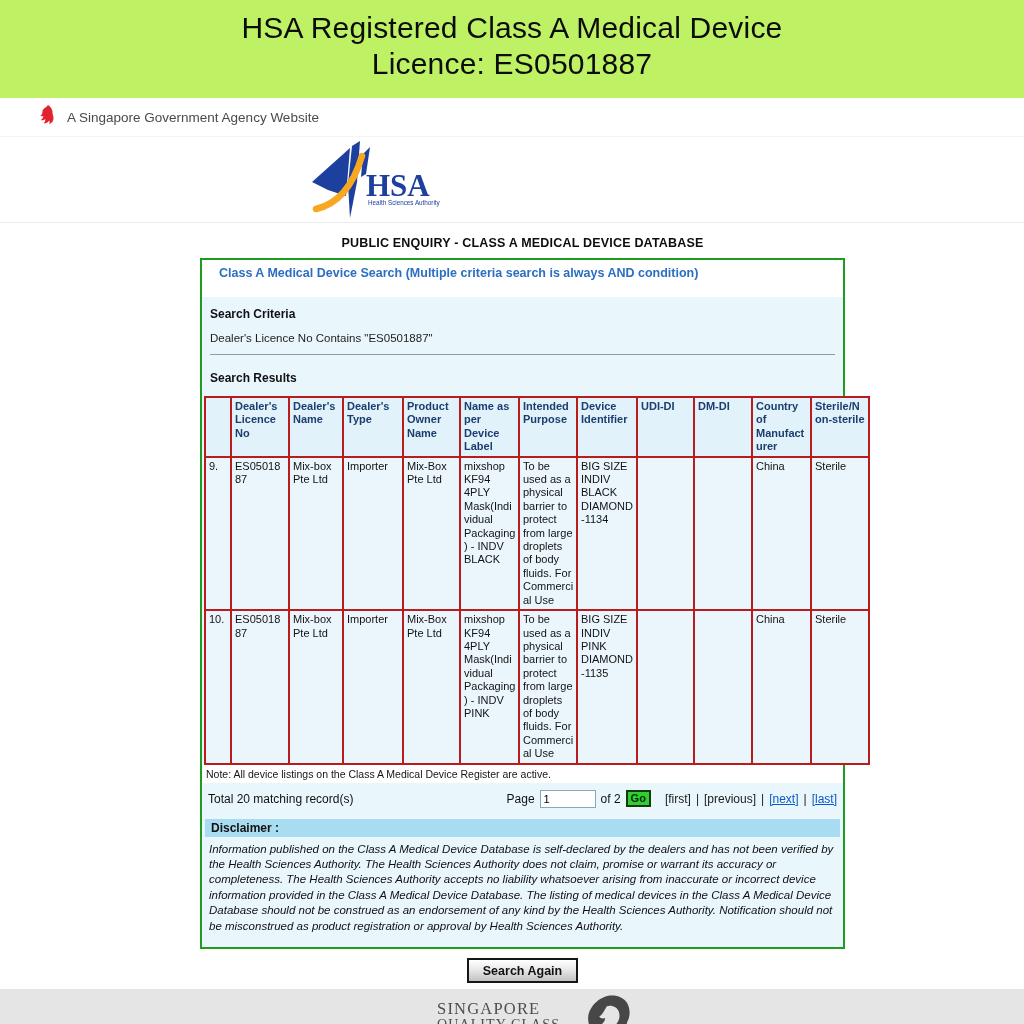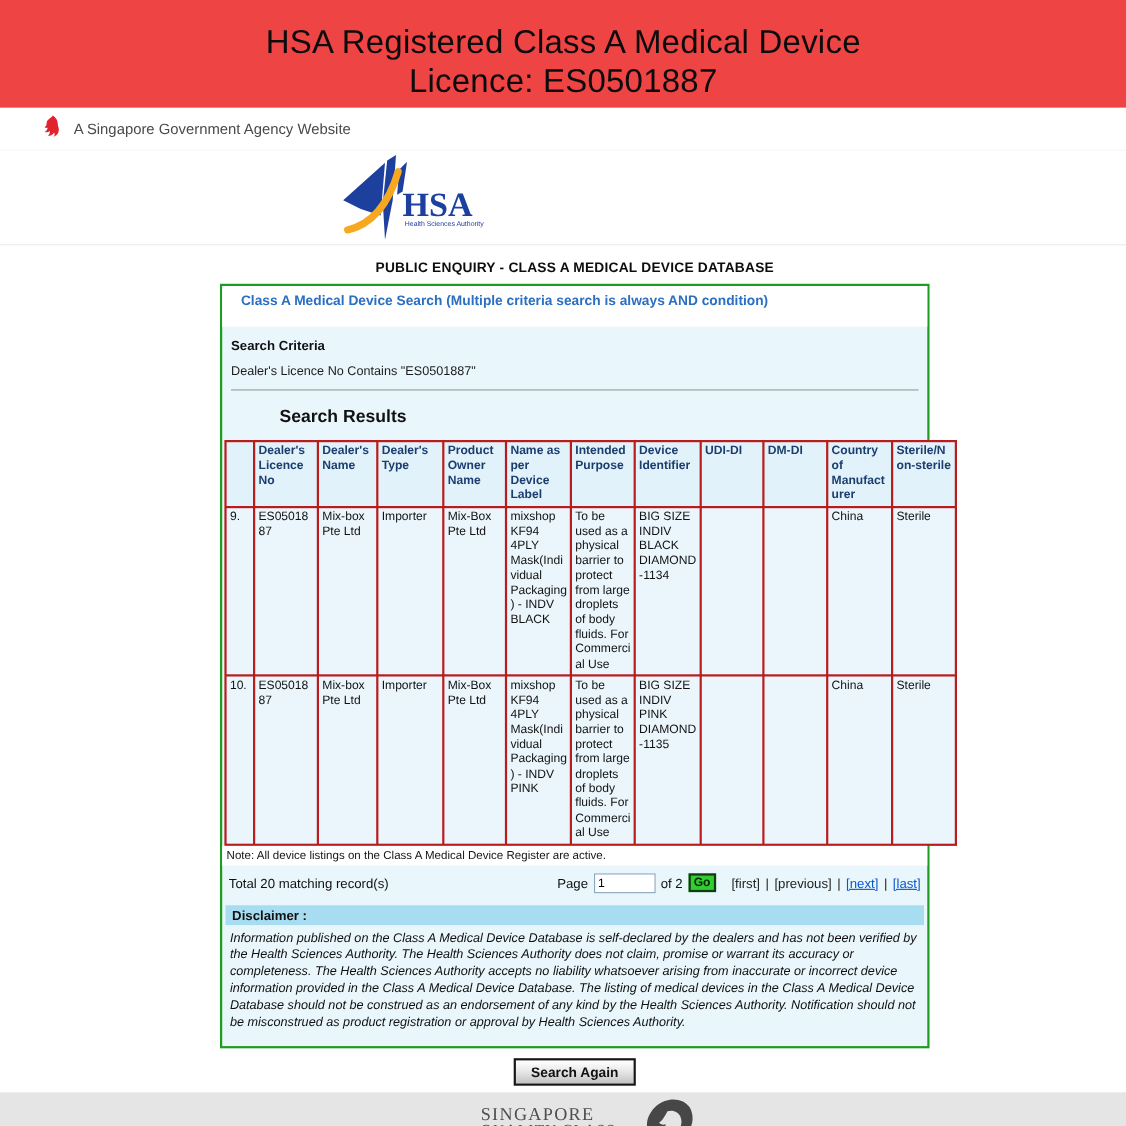--- a/index.html
+++ b/index.html
@@ -1,20 +1,20 @@
 <!DOCTYPE html>
 <html><head>
 <meta charset="utf-8">
 <style>
   * { box-sizing: border-box; }
   html, body { margin:0; padding:0; width:1024px; height:1024px; overflow:hidden;
     background:#ffffff; font-family:"Liberation Sans", sans-serif; color:#111; }
 
   
-  .banner { background:#ef4444; height:98px; text-align:center; padding-top:21px; }
+  .banner { background:#bef264; height:98px; text-align:center; padding-top:10px; }
   .banner .t { font-size:30px; line-height:36px; color:#0c0c0c; letter-spacing:.2px; }
 
   
   .gov-bar { background:#fff; height:39px; display:flex; align-items:center;
     padding-left:38px; gap:9px; border-bottom:1px solid #f4f4f4; }
   .gov-bar .txt { font-size:13.5px; color:#4a4a4a; }
 
   
   .logo-row { background:#fff; height:86px; border-bottom:1px solid #ebebeb; position:relative; }
   .hsa-logo { position:absolute; left:302px; top:1px; }
@@ -23,21 +23,21 @@
   .content { padding-top:13px; background:#fff; }
   .page-heading { width:645px; margin:0 0 0 200px; text-align:center;
     font-weight:700; font-size:12.5px; letter-spacing:.2px; color:#0d0d0d; }
 
   .box { width:645px; margin:8px 0 0 200px; border:2px solid #1e9c1e; background:#e9f6fc; }
   .box-title { background:#fff; color:#2b6fc2; font-weight:700; font-size:12.5px;
     padding:6px 5px 17px 17px; }
   .criteria-heading { font-weight:700; font-size:12px; padding:10px 8px 2px 8px; }
   .criteria-text { font-size:11.5px; padding:9px 8px 10px 8px; color:#1d1d1d; }
   .hr-sep { border:none; border-top:1px solid #9a9a9a; margin:0 8px; }
-  .results-heading { font-weight:700; font-size:16px; padding:16px 8px 11px 8px;margin-left:44px; }
+  .results-heading { font-weight:700; font-size:12px; padding:16px 8px 11px 8px; }
 
   table.results { border-collapse:separate; border-spacing:2px; background:#b91c1c;
     table-layout:fixed; width:641px; margin:0 2px; }
   table.results th, table.results td { vertical-align:top; text-align:left;
     padding:2px 2px 2px 3px; font-size:11px; line-height:1.22;
     overflow-wrap:break-word; word-wrap:break-word; }
   table.results th { background:#e2f2fa; color:#1b3e6f; font-weight:700; }
   table.results td { background:#eaf6fc; color:#121212; }
   td.rownum { background:#eaf6fc; }
 

